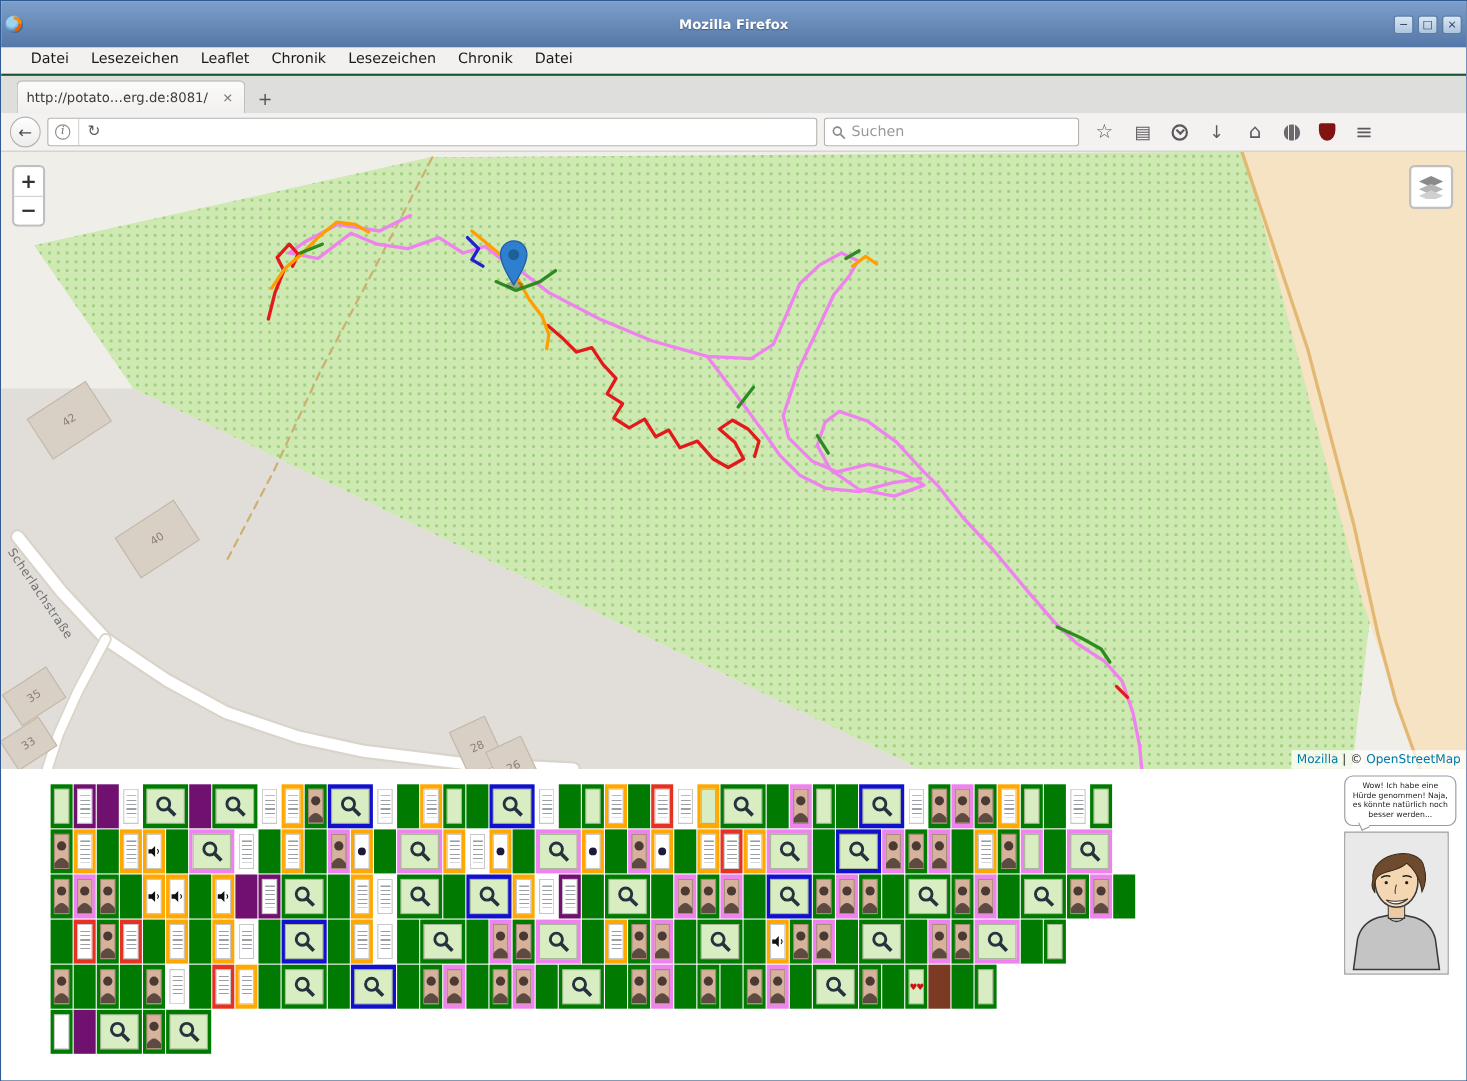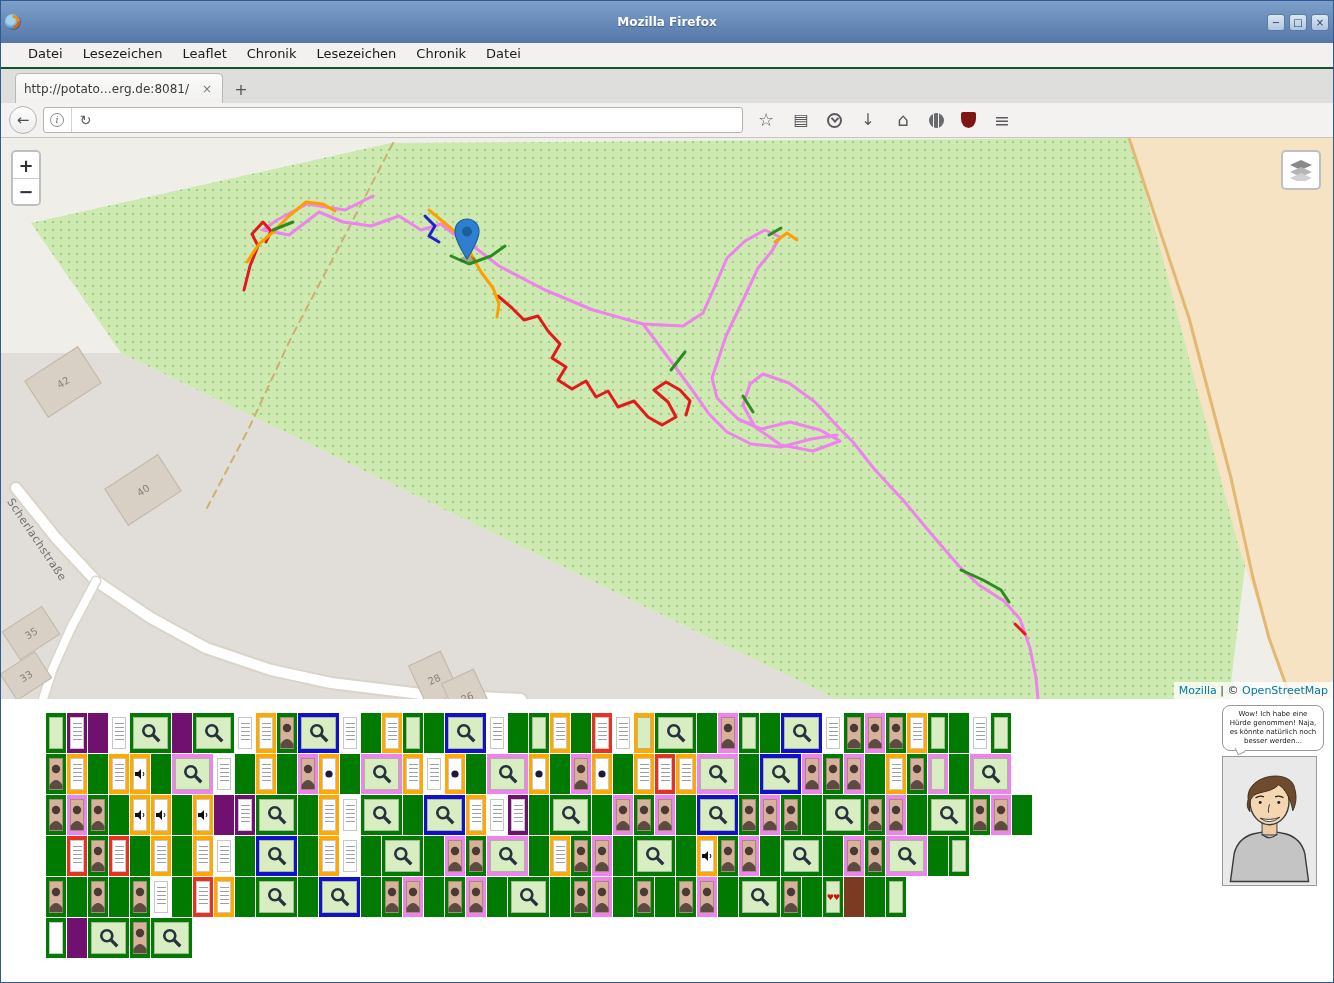--- a/index.html
+++ b/index.html
@@ -115,20 +115,29 @@
     <div class="newtab">+</div>
   </div>
 
   <div class="navbar">
     <div class="nav-back">
         <span>←</span>
       </div>
     <div class="urlbar">
       <span class="info-icon">i</span>
       <span class="reload">↻</span>
+    </div>
+    <div class="searchbar">
+      <span class="search-glass">
+        <svg width="13" height="13" viewBox="0 0 13 13">
+            <circle cx="5.2" cy="5.2" r="3.6" fill="none" stroke="#8a8a8a" stroke-width="1.5"></circle>
+            <line x1="8" y1="8" x2="12" y2="12" stroke="#8a8a8a" stroke-width="1.6"></line>
+          </svg>
+      </span>
+      <input class="search-input" placeholder="Suchen" style="">
     </div>
     <div class="tb-icons">
       <span class="tb" style="font-size:18px">☆</span>
       <span class="tb">▤</span>
       <span class="tb pocket">
           <i class="chev"></i>
         </span>
       <span class="tb">↓</span>
       <span class="tb" style="font-size:18px">⌂</span>
       <span class="tb ext"></span>

